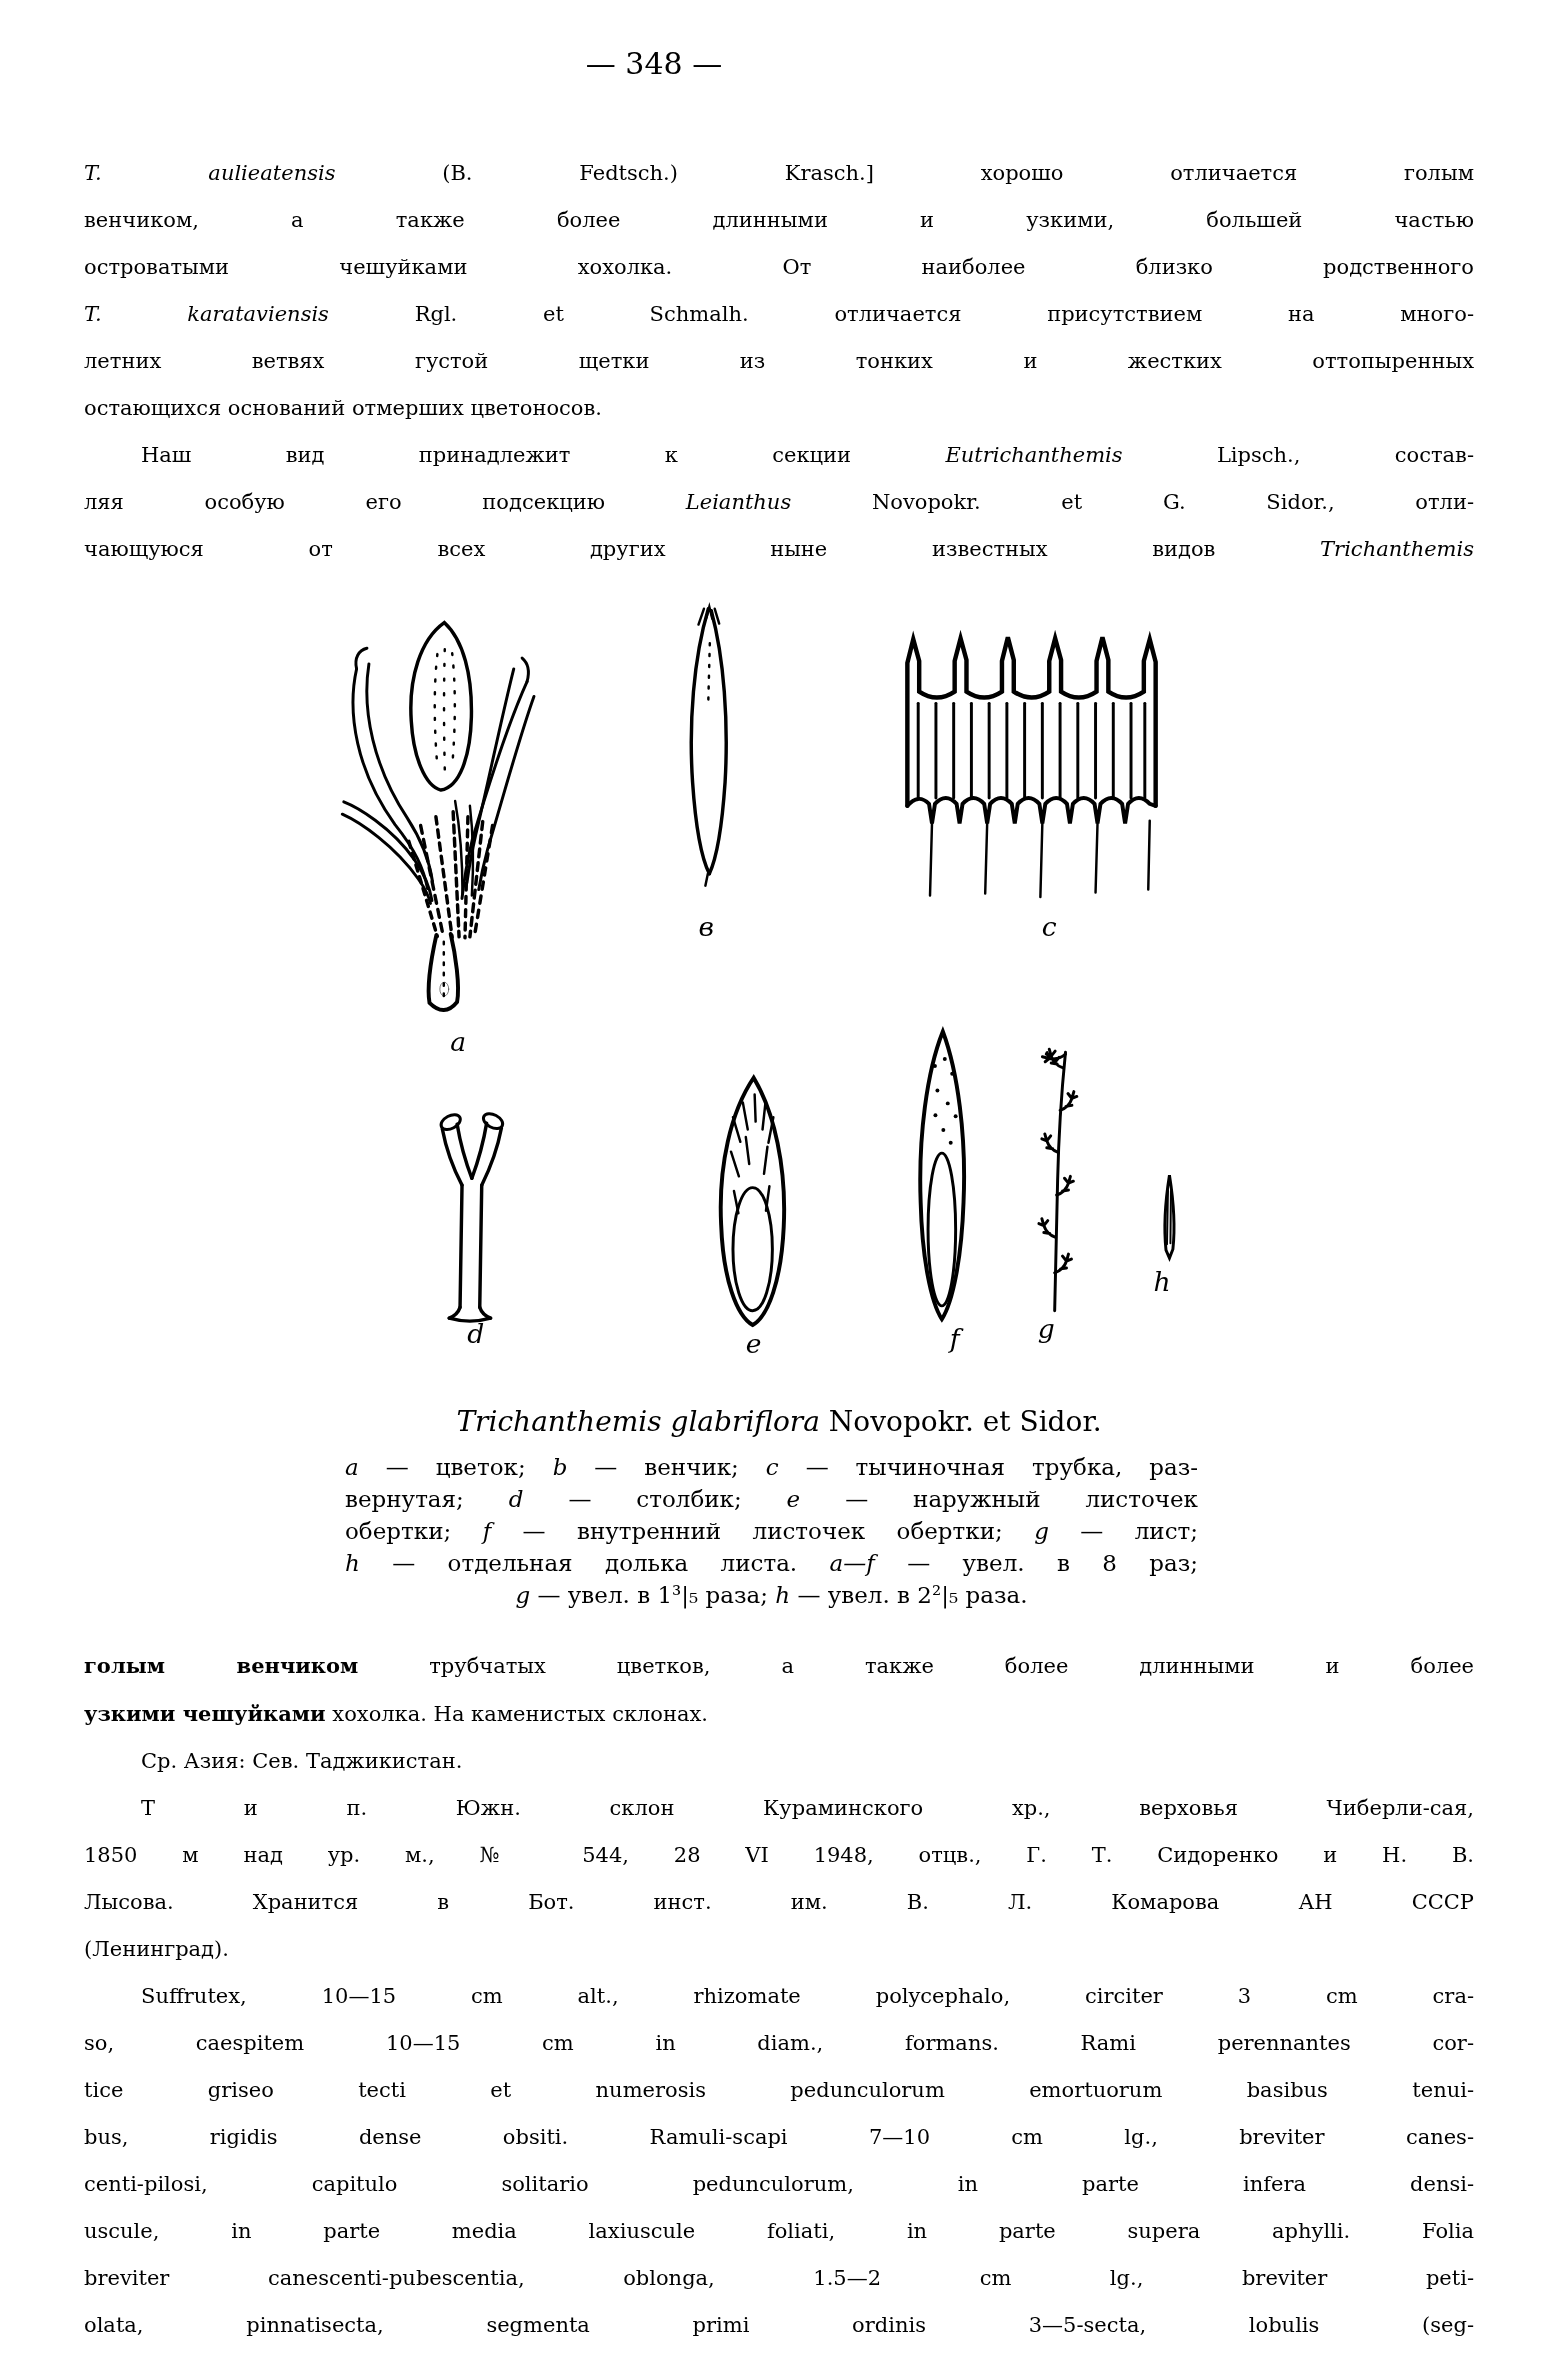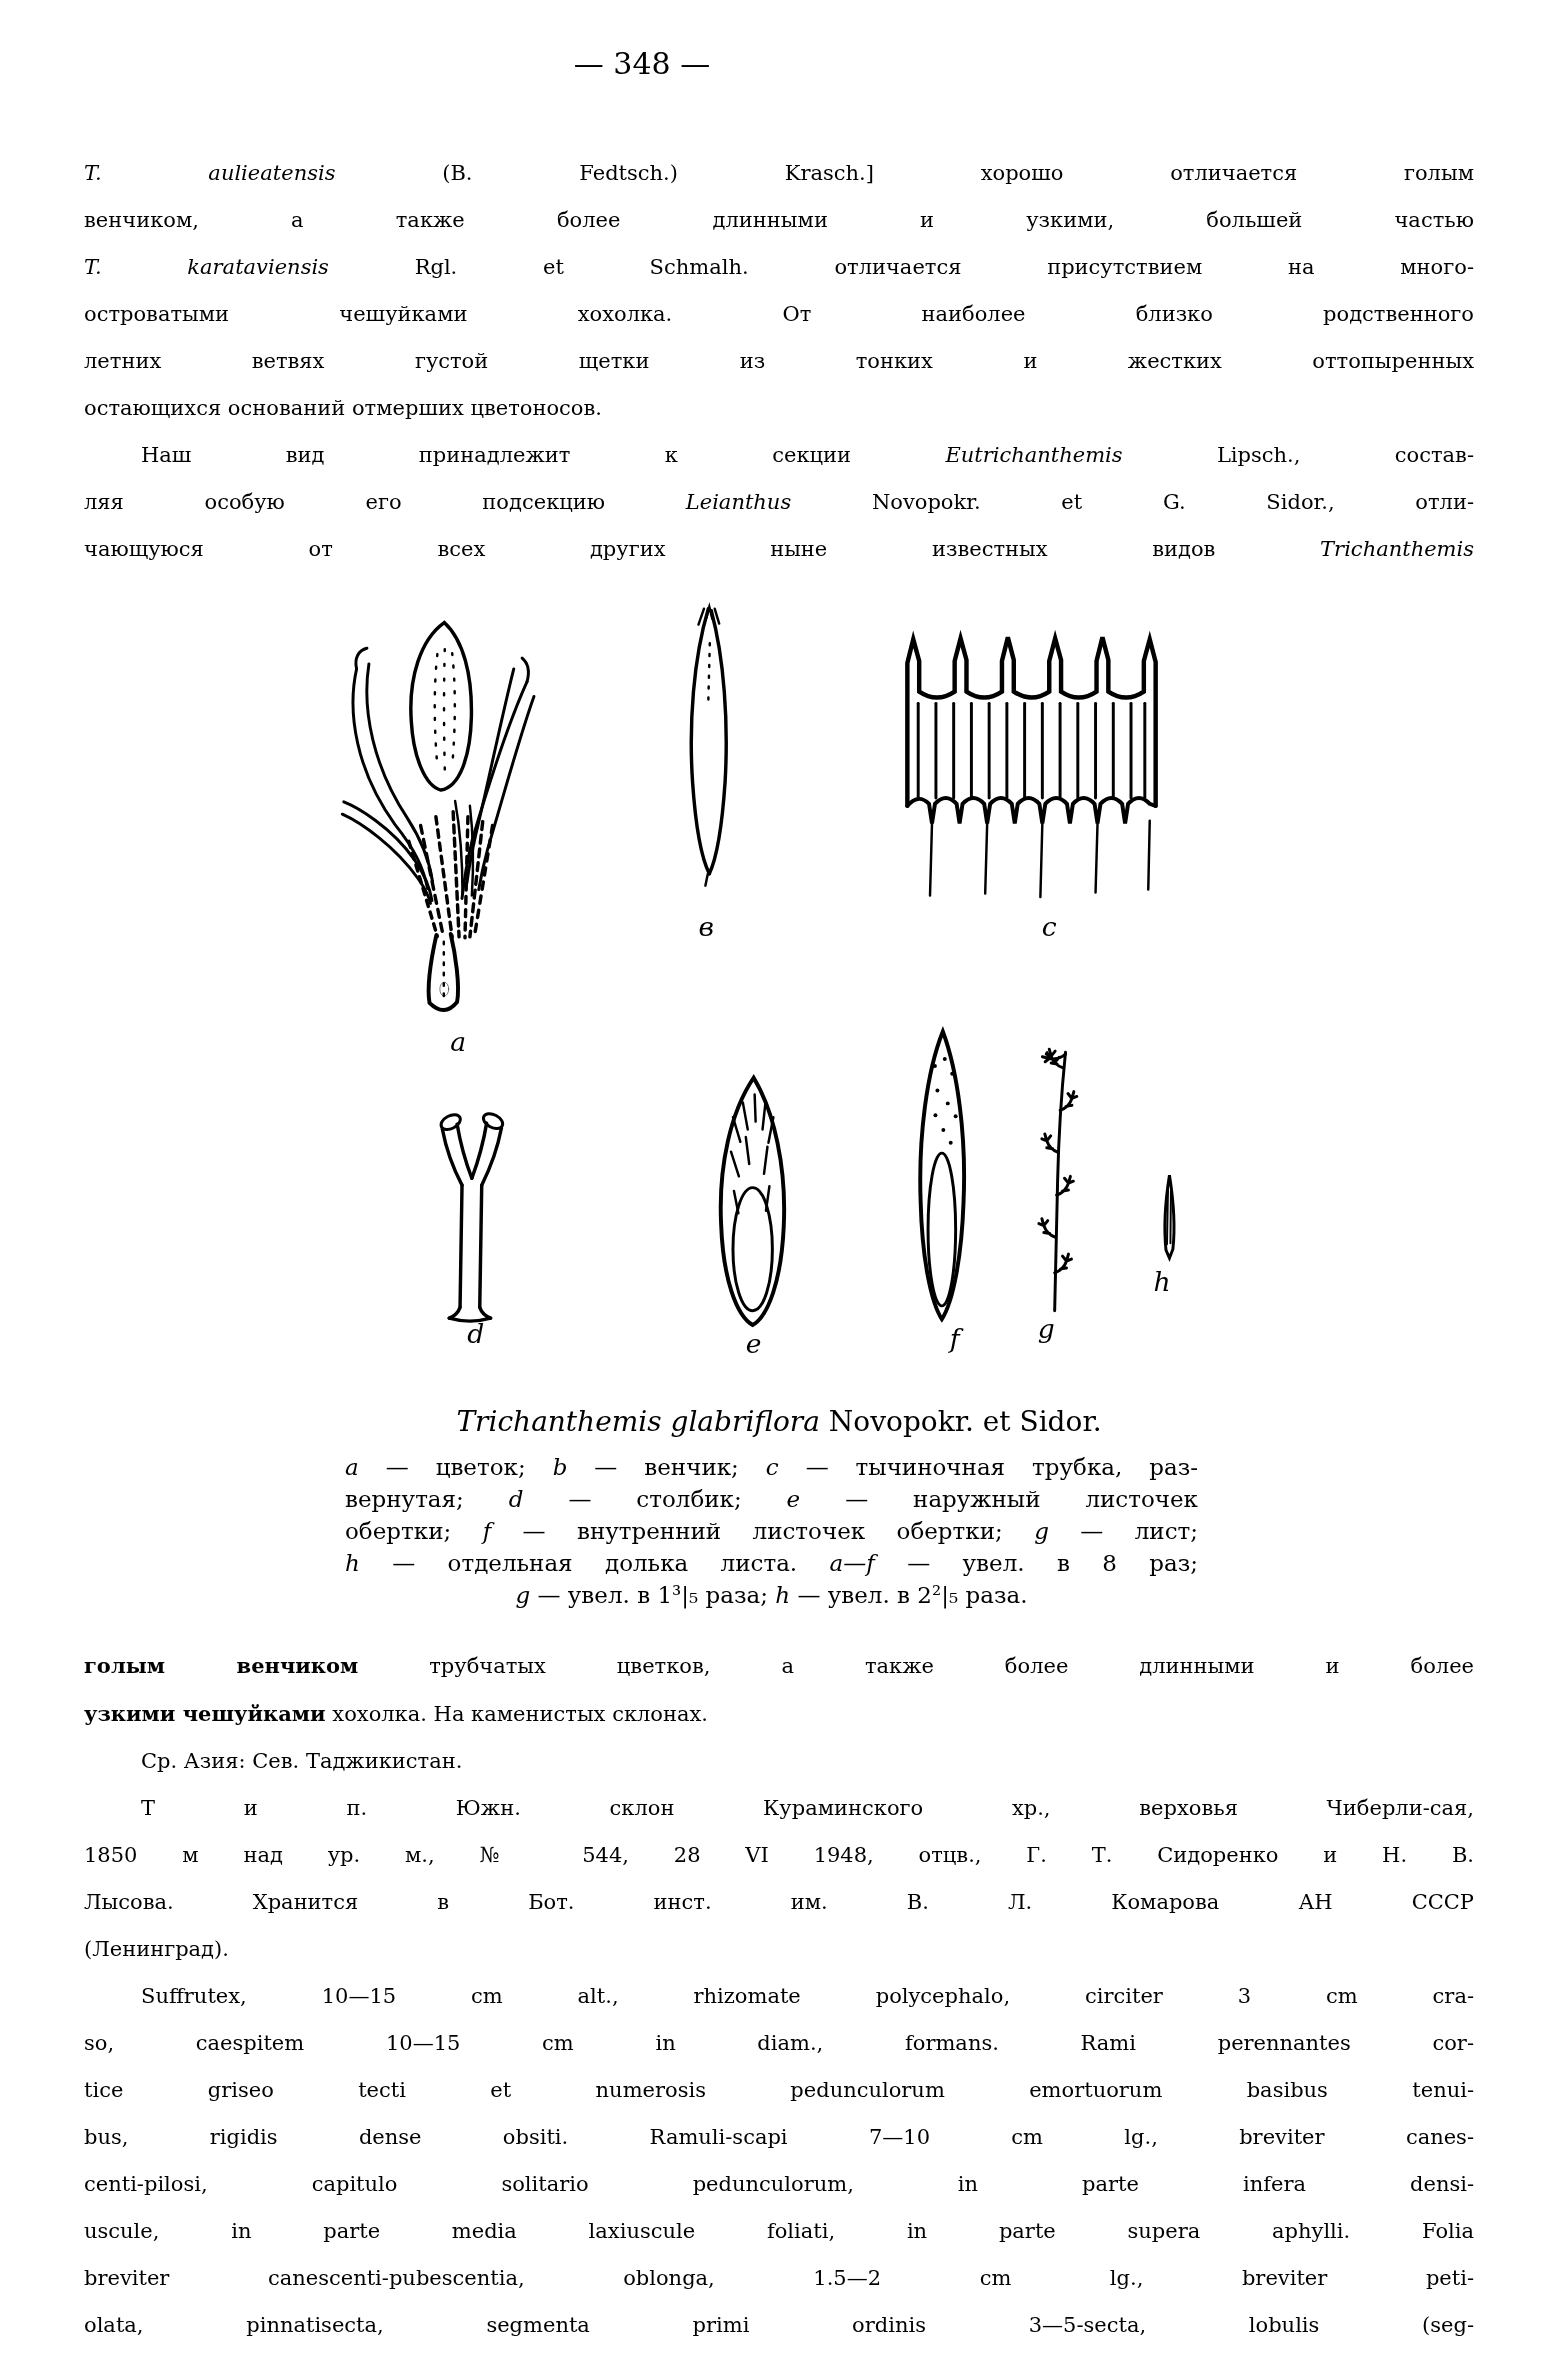--- a/index.html
+++ b/index.html
@@ -4,21 +4,21 @@
 <style>
   html,body{margin:0;padding:0;background:#ffffff;}
   body{
     position:relative;
     width:1549px;height:2377px;
     font-family:"DejaVu Serif","Liberation Serif",serif;
     color:#000;
     overflow:hidden;
   }
   .abs{position:absolute;}
-  #page-number{top:49px;left:0;width:1284px;text-align:center;font-size:30px;line-height:30px;}
+  #page-number{top:49px;left:12px;width:1284px;text-align:center;font-size:30px;line-height:30px;}
   .textblock{font-size:21px;line-height:47px;}
   #top-text{top:150px;left:84px;width:1390px;}
   #bottom-text{top:1642px;left:84px;width:1390px;}
   #fig-caption{top:1396px;left:84px;width:1390px;font-size:28px;line-height:35px;margin-top:8px;}
   #fig-legend{top:1451px;left:345px;width:853px;font-size:23px;line-height:32px;}
   .ln{white-space:nowrap;white-space:normal;}
   .ln.justify{text-align:justify;text-align-last:justify;text-justify:inter-word;}
   .ln.left{text-align:left;}
   .ln.center{text-align:center;}
   .ln.indent{text-indent:57px;}
@@ -29,22 +29,22 @@
   #figure-svg text{fill:#000;stroke:none;font-family:"DejaVu Serif","Liberation Serif",serif;font-style:italic;font-size:54px;}
 </style>
 </head>
 <body>
 
 <div id="page-number" class="abs">— 348 —</div>
 
 <div id="top-text" class="abs textblock">
     <div class="ln justify"><span class="it">T. aulieatensis</span><span> (B. Fedtsch.) Krasch.] хорошо отличается голым</span></div>
     <div class="ln justify"><span>венчиком, а также более длинными и узкими, большей частью</span></div>
+    <div class="ln justify"><span>островатыми чешуйками хохолка. От наиболее близко родственного</span></div>
     <div class="ln justify"><span class="it">T. karataviensis</span><span> Rgl. et Schmalh. отличается присутствием на много-</span></div>
-    <div class="ln justify"><span>островатыми чешуйками хохолка. От наиболее близко родственного</span></div>
     <div class="ln justify"><span>летних ветвях густой щетки из тонких и жестких оттопыренных</span></div>
     <div class="ln left"><span>остающихся оснований отмерших цветоносов.</span></div>
     <div class="ln justify indent"><span>Наш вид принадлежит к секции </span><span class="it">Eutrichanthemis</span><span> Lipsch., состав-</span></div>
     <div class="ln justify"><span>ляя особую его подсекцию </span><span class="it">Leianthus</span><span> Novopokr. et G. Sidor., отли-</span></div>
     <div class="ln justify"><span>чающуюся от всех других ныне известных видов </span><span class="it">Trichanthemis</span></div>
   </div>
 
 <svg id="figure-svg" class="abs" width="937" height="803" viewBox="0 0 1900 1630" xmlns="http://www.w3.org/2000/svg">
 
   <g>

